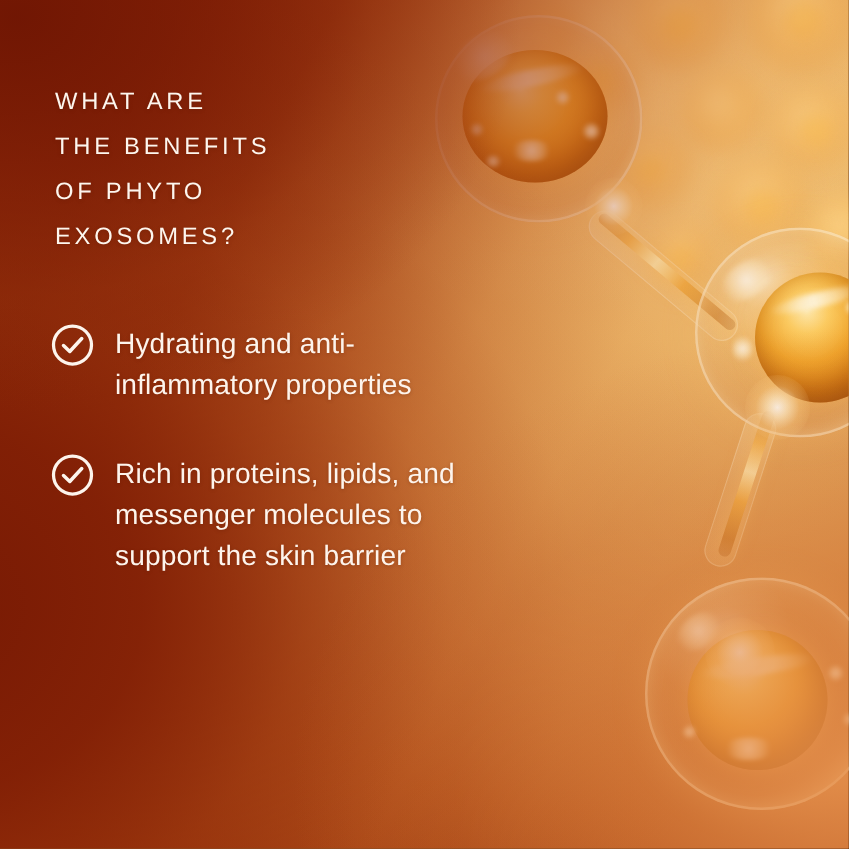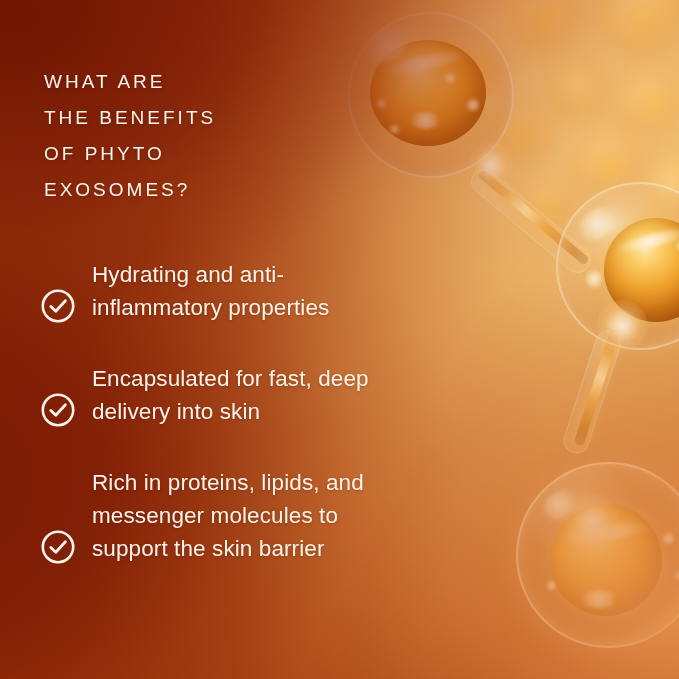--- a/index.html
+++ b/index.html
@@ -146,21 +146,21 @@
     text-transform: uppercase;
     text-shadow: 0 1px 3px rgba(90,25,4,0.35);
     white-space: pre-line;
   }
 
   .bullets { position: absolute; left: 40px; top: 258px; width: 470px; }
 
   .bullet {
     position: relative;
     display: flex;
-    align-items: flex-end;
+    align-items: flex-start;
     gap: 16px;
     margin-bottom: 38px;
   }
   .bullet:last-child { margin-bottom: 0; }
 
   .check-icon { flex: 0 0 auto; width: 36px; height: 36px; display: block; }
 
   .bullet-text {
     color: #fdf4ec;
     font-size: 22.5px;
@@ -260,28 +260,20 @@
 
       <div class="bullet">
         <svg class="check-icon" viewBox="0 0 36 36">
           <circle cx="18" cy="18" r="15.2" fill="none" stroke="#fdf4ec" stroke-width="2.6"></circle>
           <path d="M10.8 18.4 L15.8 23.2 L25.4 12.8" fill="none" stroke="#fdf4ec" stroke-width="2.8" stroke-linecap="round" stroke-linejoin="round"></path>
         </svg>
         <div class="bullet-text">Hydrating and anti-
 inflammatory properties</div>
       </div>
 
-      <div class="bullet">
-        <svg class="check-icon" viewBox="0 0 36 36">
-          <circle cx="18" cy="18" r="15.2" fill="none" stroke="#fdf4ec" stroke-width="2.6"></circle>
-          <path d="M10.8 18.4 L15.8 23.2 L25.4 12.8" fill="none" stroke="#fdf4ec" stroke-width="2.8" stroke-linecap="round" stroke-linejoin="round"></path>
-        </svg>
-        <div class="bullet-text">Encapsulated for fast, deep
-delivery into skin</div>
-      </div>
 
       <div class="bullet">
         <svg class="check-icon" viewBox="0 0 36 36">
           <circle cx="18" cy="18" r="15.2" fill="none" stroke="#fdf4ec" stroke-width="2.6"></circle>
           <path d="M10.8 18.4 L15.8 23.2 L25.4 12.8" fill="none" stroke="#fdf4ec" stroke-width="2.8" stroke-linecap="round" stroke-linejoin="round"></path>
         </svg>
         <div class="bullet-text">Rich in proteins, lipids, and
 messenger molecules to
 support the skin barrier</div>
       </div>

